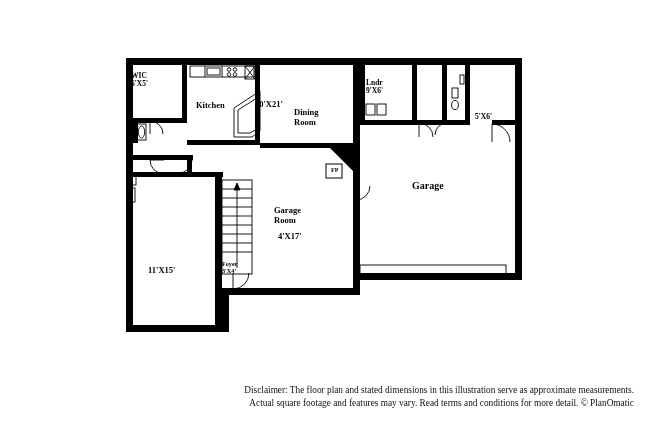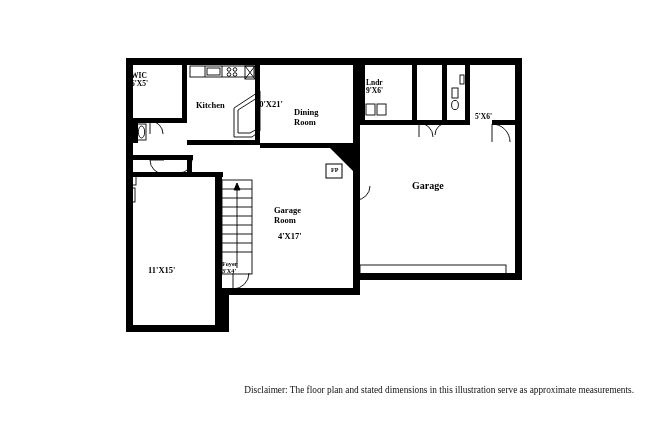--- a/index.html
+++ b/index.html
@@ -262,15 +262,16 @@
   <div class="dim-inline" style="left:278px; top:231px;">4'X17'</div>
 
   <div class="dim-inline" style="left:148px; top:265px;">11'X15'</div>
 
   <div class="dim-inline" style="left:255px; top:99px;">10'X21'</div>
 
   <div class="dim-inline" style="left:331px; top:167px; font-size:6px;">FP</div>
 
   <div id="disclaimer">
     <span class="line">Disclaimer: The floor plan and stated dimensions in this illustration serve as approximate measurements.</span>
+    <span class="line">Actual square footage and features may vary. Read terms and conditions for more detail. © PlanOmatic</span>
   </div>
 
 </div>
 
 </body></html>

